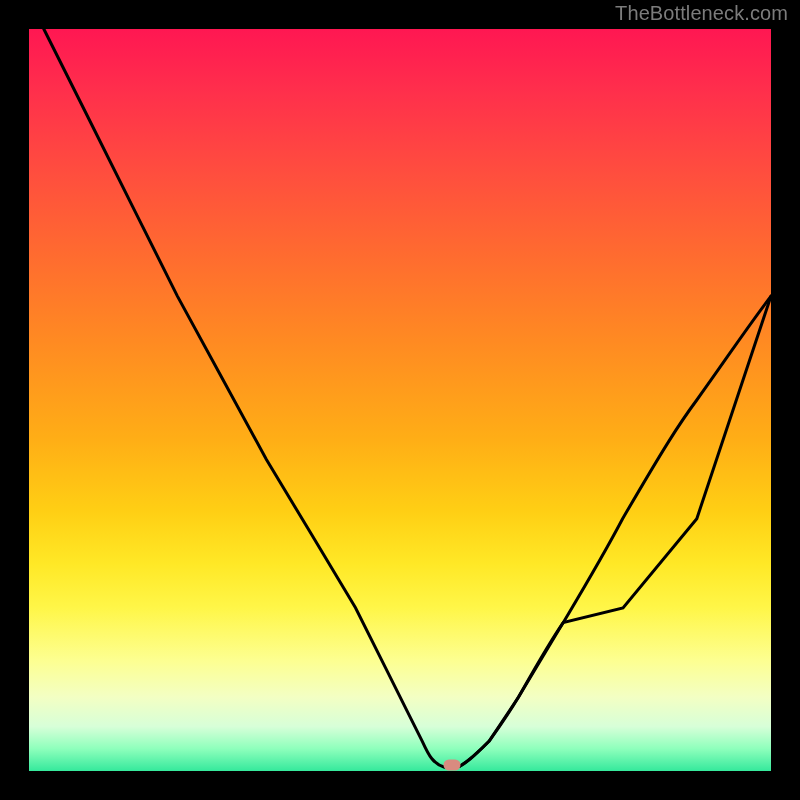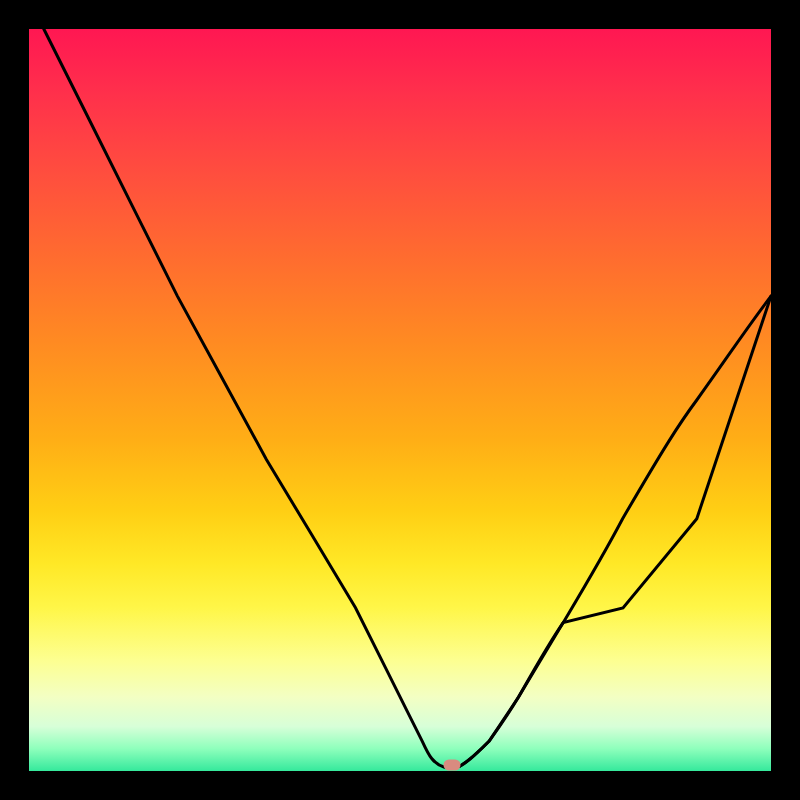--- a/index.html
+++ b/index.html
@@ -97,13 +97,14 @@
                C 474 693  480 684  489.7 667.8
                C 510 632  520 614  534.2 593.6
                C 562 547  574 527  593.6 489.7
                C 636 417  650 395  667.8 371
                C 700 326  715 303  742 267.1" fill="none" stroke="#000" stroke-width="3.0" stroke-linecap="round"></path>
     </svg>
 
     <div class="dot" style="left:423px; top:736px;"></div>
   </div>
 
+  <div class="watermark">TheBottleneck.com</div>
 </div>
 
 </body></html>

